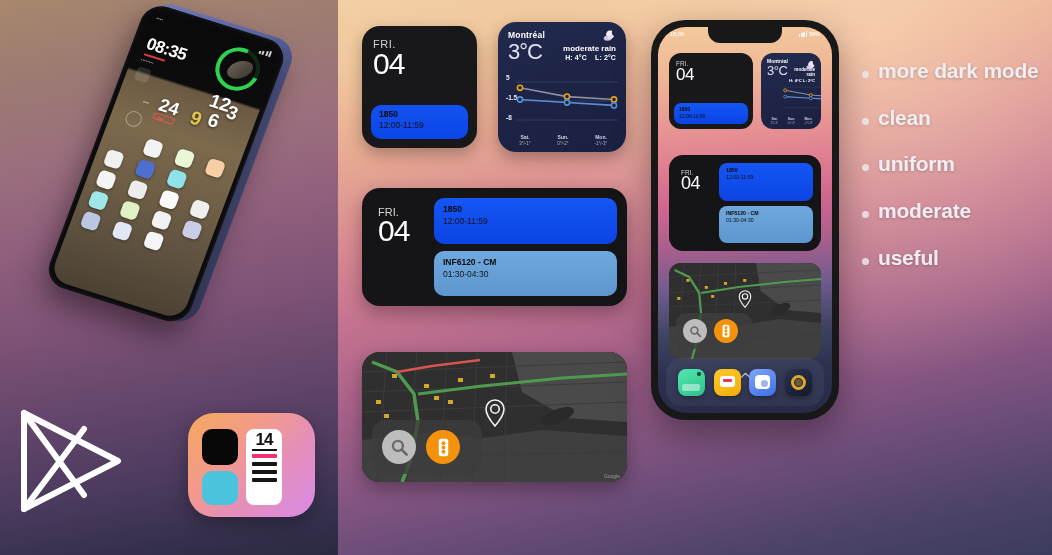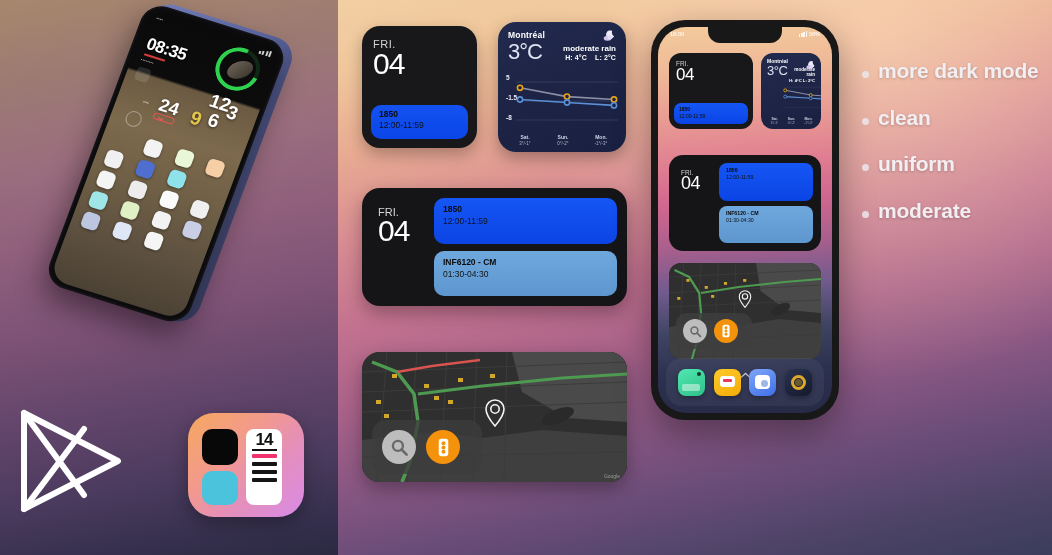--- a/index.html
+++ b/index.html
@@ -63,21 +63,21 @@
   .t-ic{width:17px;height:17px;border-radius:5px;box-shadow:0 1px 3px rgba(0,0,0,.4);}
 
   
   .update-title{position:absolute;left:18px;top:340px;width:310px;color:#fff;
     font-size:43px;font-weight:800;letter-spacing:-.5px;
     text-shadow:0 0 10px rgba(255,255,255,.35),0 2px 5px rgba(0,0,0,.35);}
   
   .play-logo{position:absolute;left:14px;top:405px;width:118px;height:112px;}
   .play-logo svg{display:block;}
   
-  .app-icon{position:absolute;left:188px;top:413px;width:116px;height:104px;border-radius:26px;
+  .app-icon{position:absolute;left:188px;top:413px;width:127px;height:104px;border-radius:26px;
     background:linear-gradient(135deg,#f6a85e 0%,#f2998e 38%,#e58fb8 62%,#d98ae8 100%);
     box-shadow:0 6px 18px rgba(0,0,0,.3);}
   .ai-black{position:absolute;left:14px;top:16px;width:36px;height:36px;border-radius:10px;background:#080808;}
   .ai-cyan{position:absolute;left:14px;top:58px;width:36px;height:34px;border-radius:10px;background:#4bc3dd;}
   .ai-white{position:absolute;left:58px;top:16px;width:36px;height:76px;border-radius:8px;background:#fff;
     display:flex;flex-direction:column;align-items:center;padding-top:2px;}
   .ai-num{font-size:17px;font-weight:700;color:#111;line-height:1;letter-spacing:-1px;}
   .ai-hr{width:25px;height:2px;background:#111;margin-top:1px;}
   .ai-pink{width:25px;height:4px;background:#f0336e;margin-top:3px;border-radius:1px;}
   .ai-bar{width:25px;height:4px;background:#151515;margin-top:4px;border-radius:1px;}
@@ -604,16 +604,20 @@
       <span class="feat-lbl">clean</span>
     </div>
     <div class="feat">
       <span class="feat-dot"></span>
       <span class="feat-lbl">uniform</span>
     </div>
     <div class="feat">
       <span class="feat-dot"></span>
       <span class="feat-lbl">moderate</span>
     </div>
+    <div class="feat">
+      <span class="feat-dot"></span>
+      <span class="feat-lbl">useful</span>
+    </div>
   </div>
 
 
 </div>
 
 </body></html>

